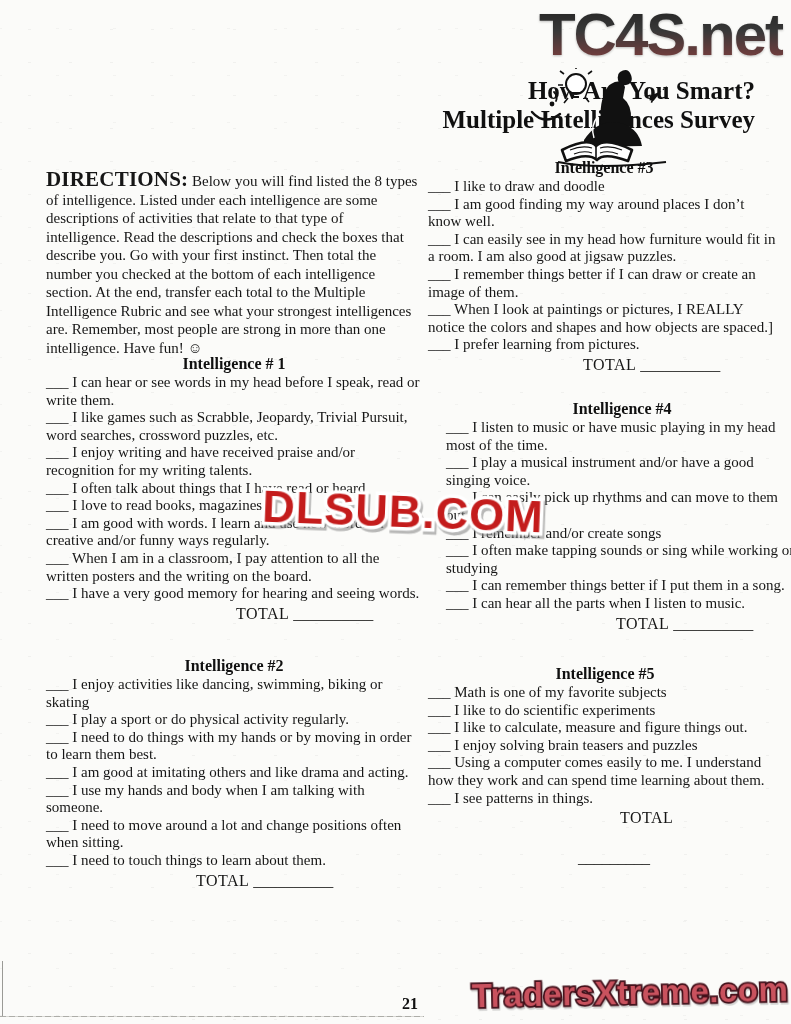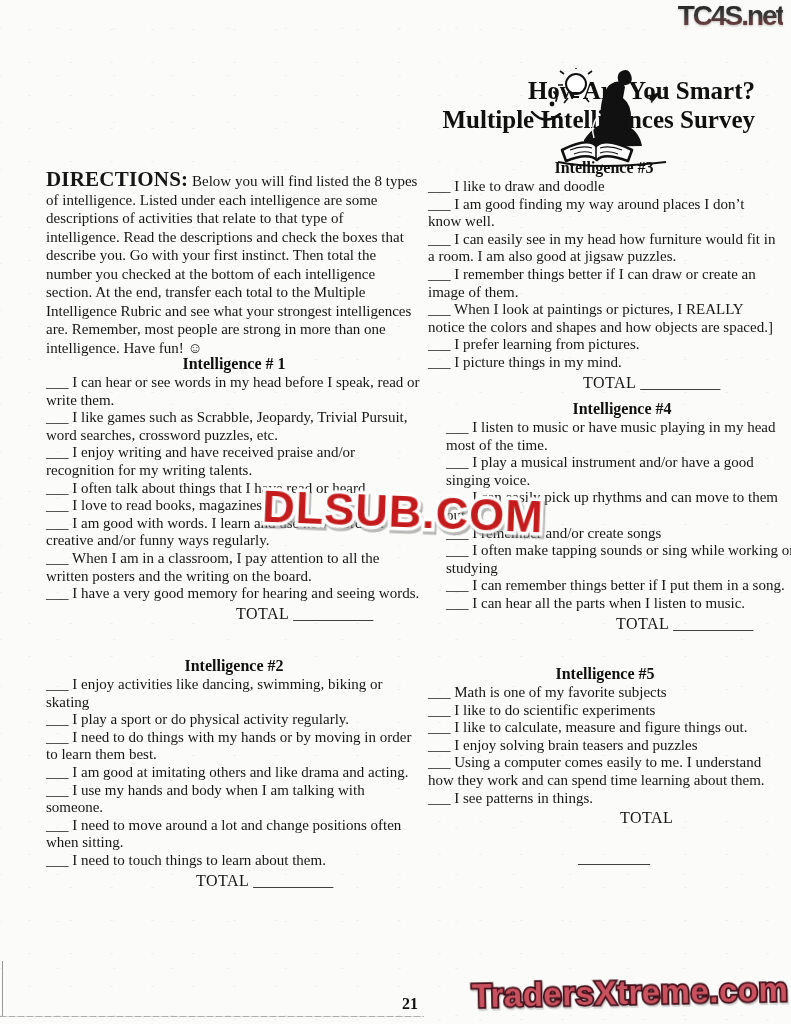--- a/index.html
+++ b/index.html
@@ -13,21 +13,21 @@
     background-position: 9px 13px, 29px 5px;
     font-family:"Liberation Serif", serif;
     color:#161616;
     overflow:hidden;
   }
 
   
   .tc4s {
     position:absolute; top:0px; right:8px;
     font-family:"Liberation Sans", sans-serif;
-    font-weight:bold; font-size:28px; letter-spacing:-2px;
+    font-weight:bold; font-size:60px; letter-spacing:-2px;
     background:linear-gradient(180deg,#1f1f1f 0%,#383838 45%,#6e3d3d 80%,#8a5252 100%);
     -webkit-background-clip:text; background-clip:text; color:transparent;
     filter:drop-shadow(0 1px 1px rgba(0,0,0,0.25));
   }
 
   .title {
     position:absolute; top:76px; left:55px; width:700px;
     text-align:right; font-weight:bold; font-size:25px; line-height:29px;
     color:#101010;
   }
@@ -170,21 +170,20 @@
   <div class="section sec3">
     <h3 class="sec-heading">Intelligence #3</h3>
     <div class="items">
 
     <p class="item">___ I like to draw and doodle</p>
         <p class="item">___ I am good finding my way around places I don’t know well.</p>
         <p class="item">___ I can easily see in my head how furniture would fit in a room. I am also good at jigsaw puzzles.</p>
         <p class="item">___ I remember things better if I can draw or create an image of them.</p>
         <p class="item">___ When I look at paintings or pictures, I REALLY notice the colors and shapes and how objects are spaced.]</p>
         <p class="item">___ I prefer learning from pictures.</p>
-        <p class="item">___ I picture things in my mind.</p>
       </div>
     <p class="total">
       <span class="total-label">TOTAL</span>
       <span class="total-blank">__________</span>
     </p>
   </div>
 
   <div class="section sec4">
     <h3 class="sec-heading">Intelligence #4</h3>
     <div class="items">

